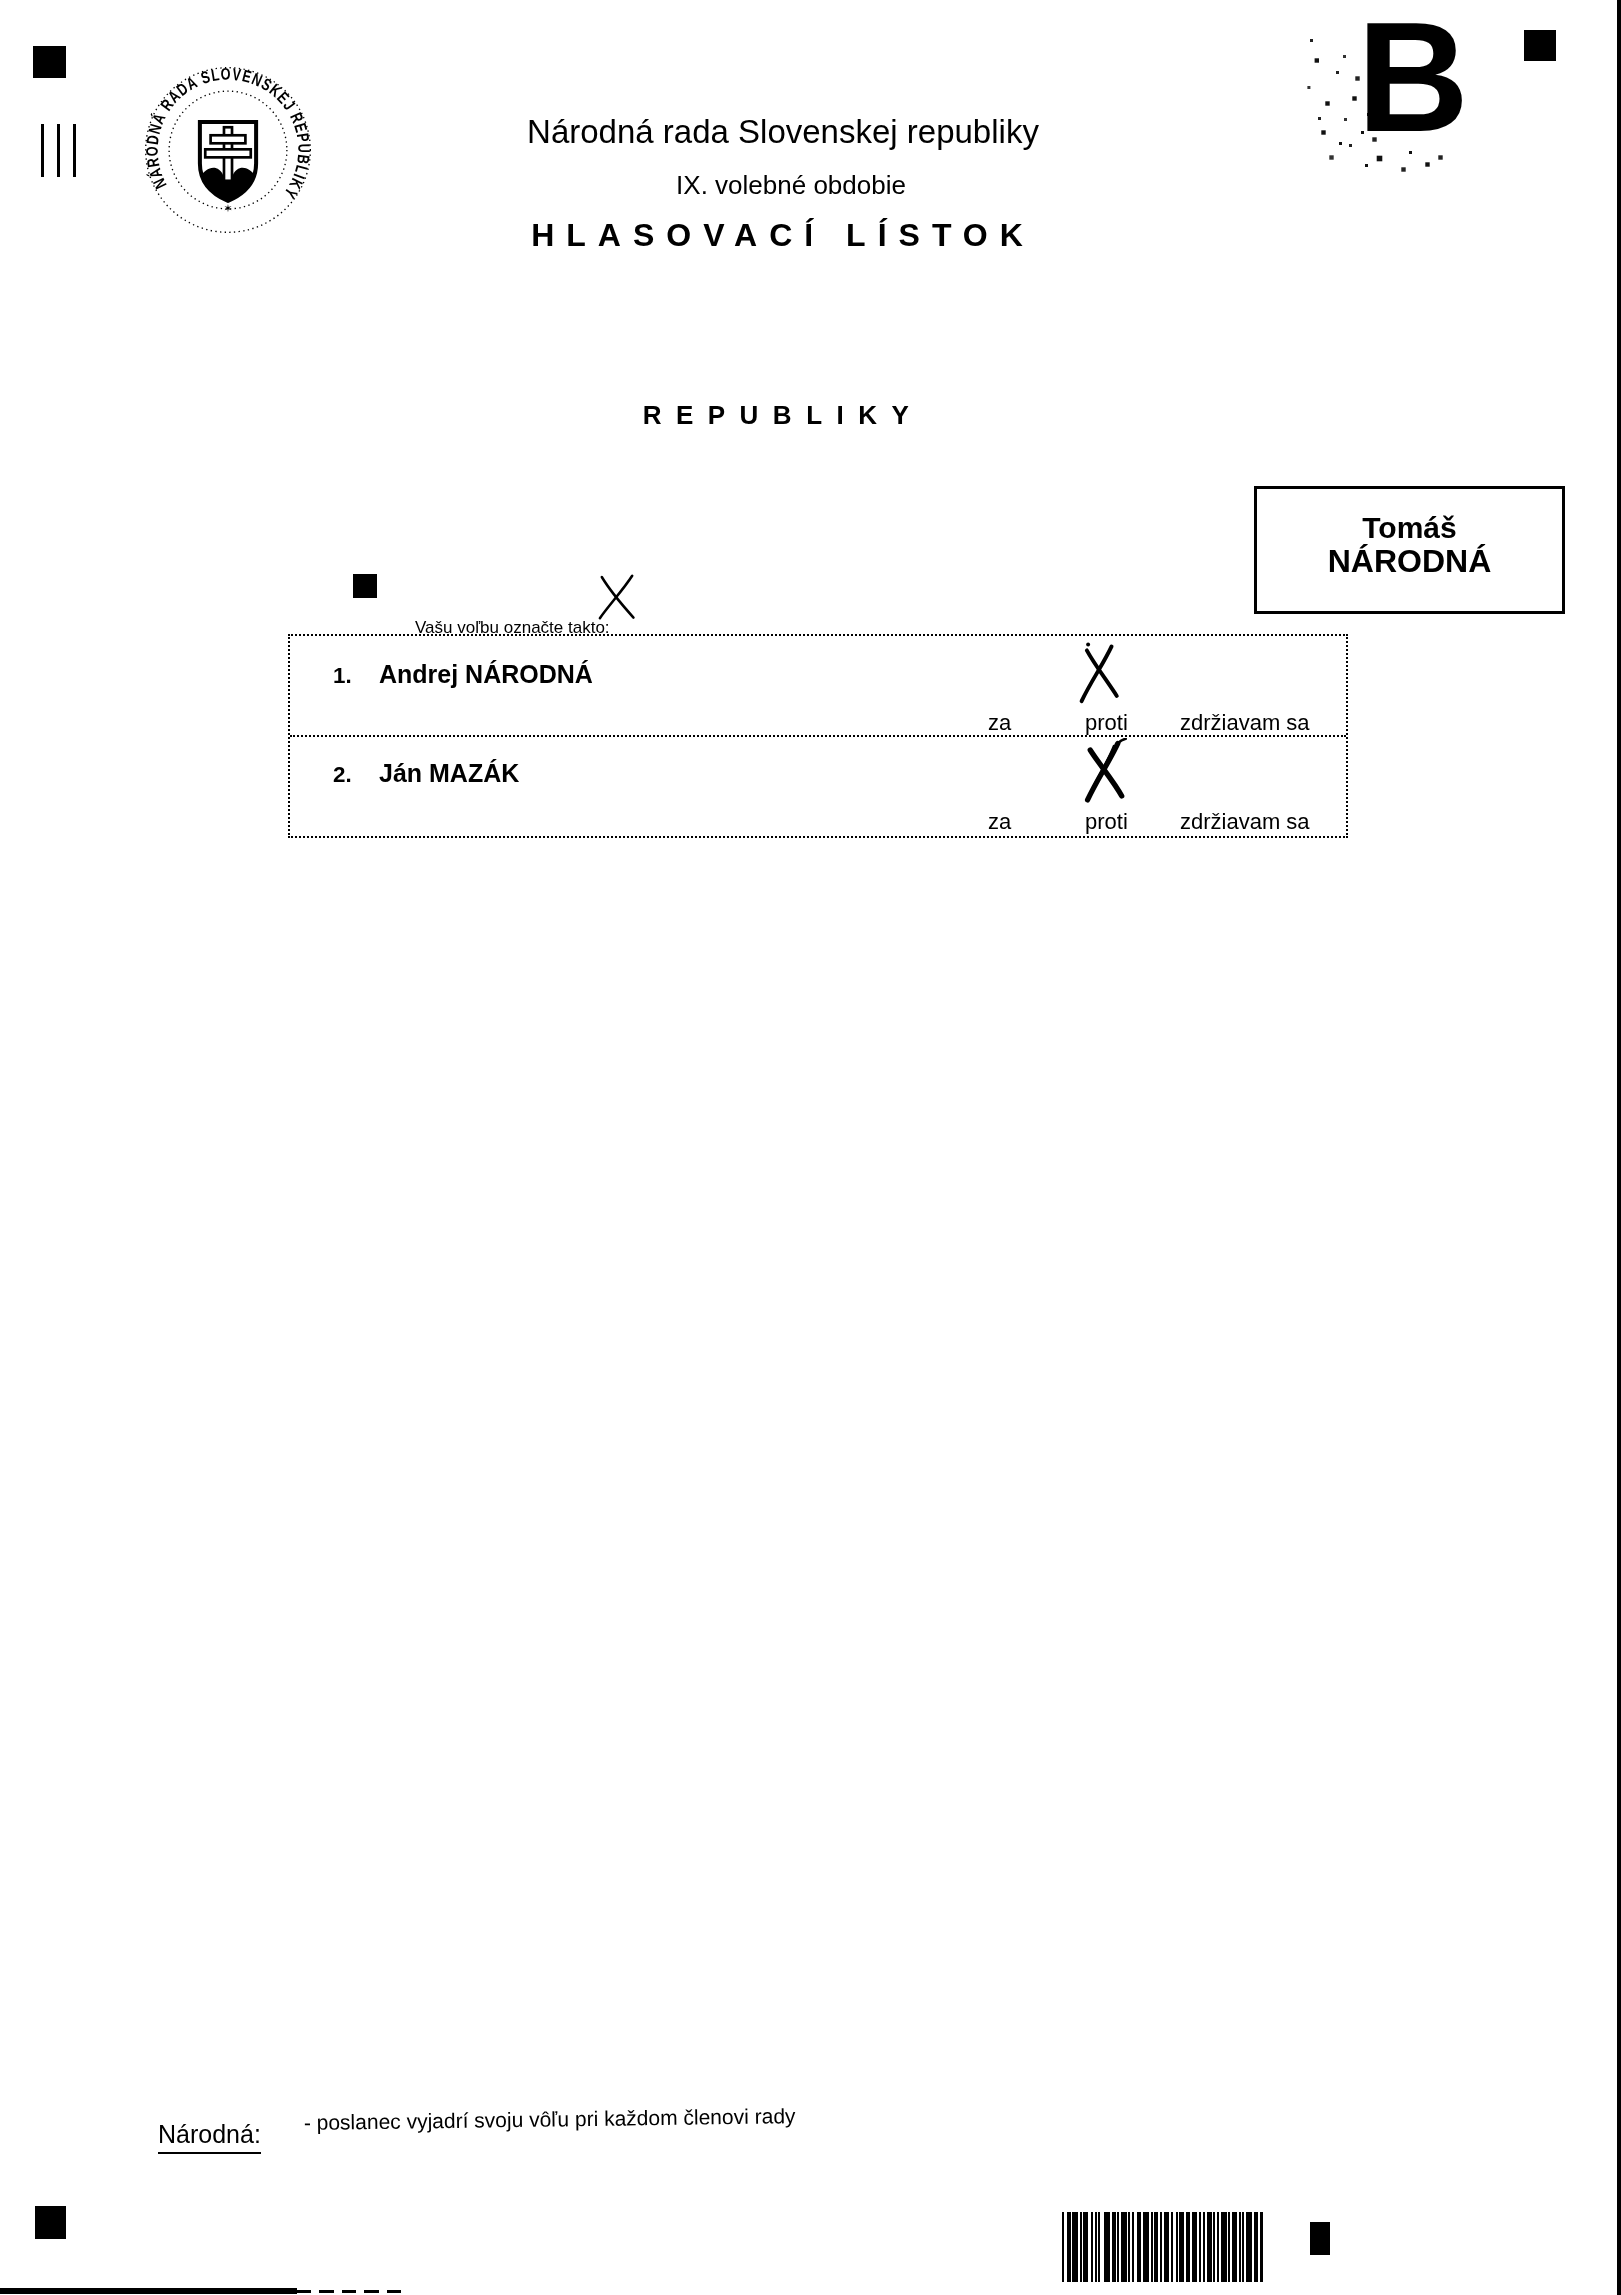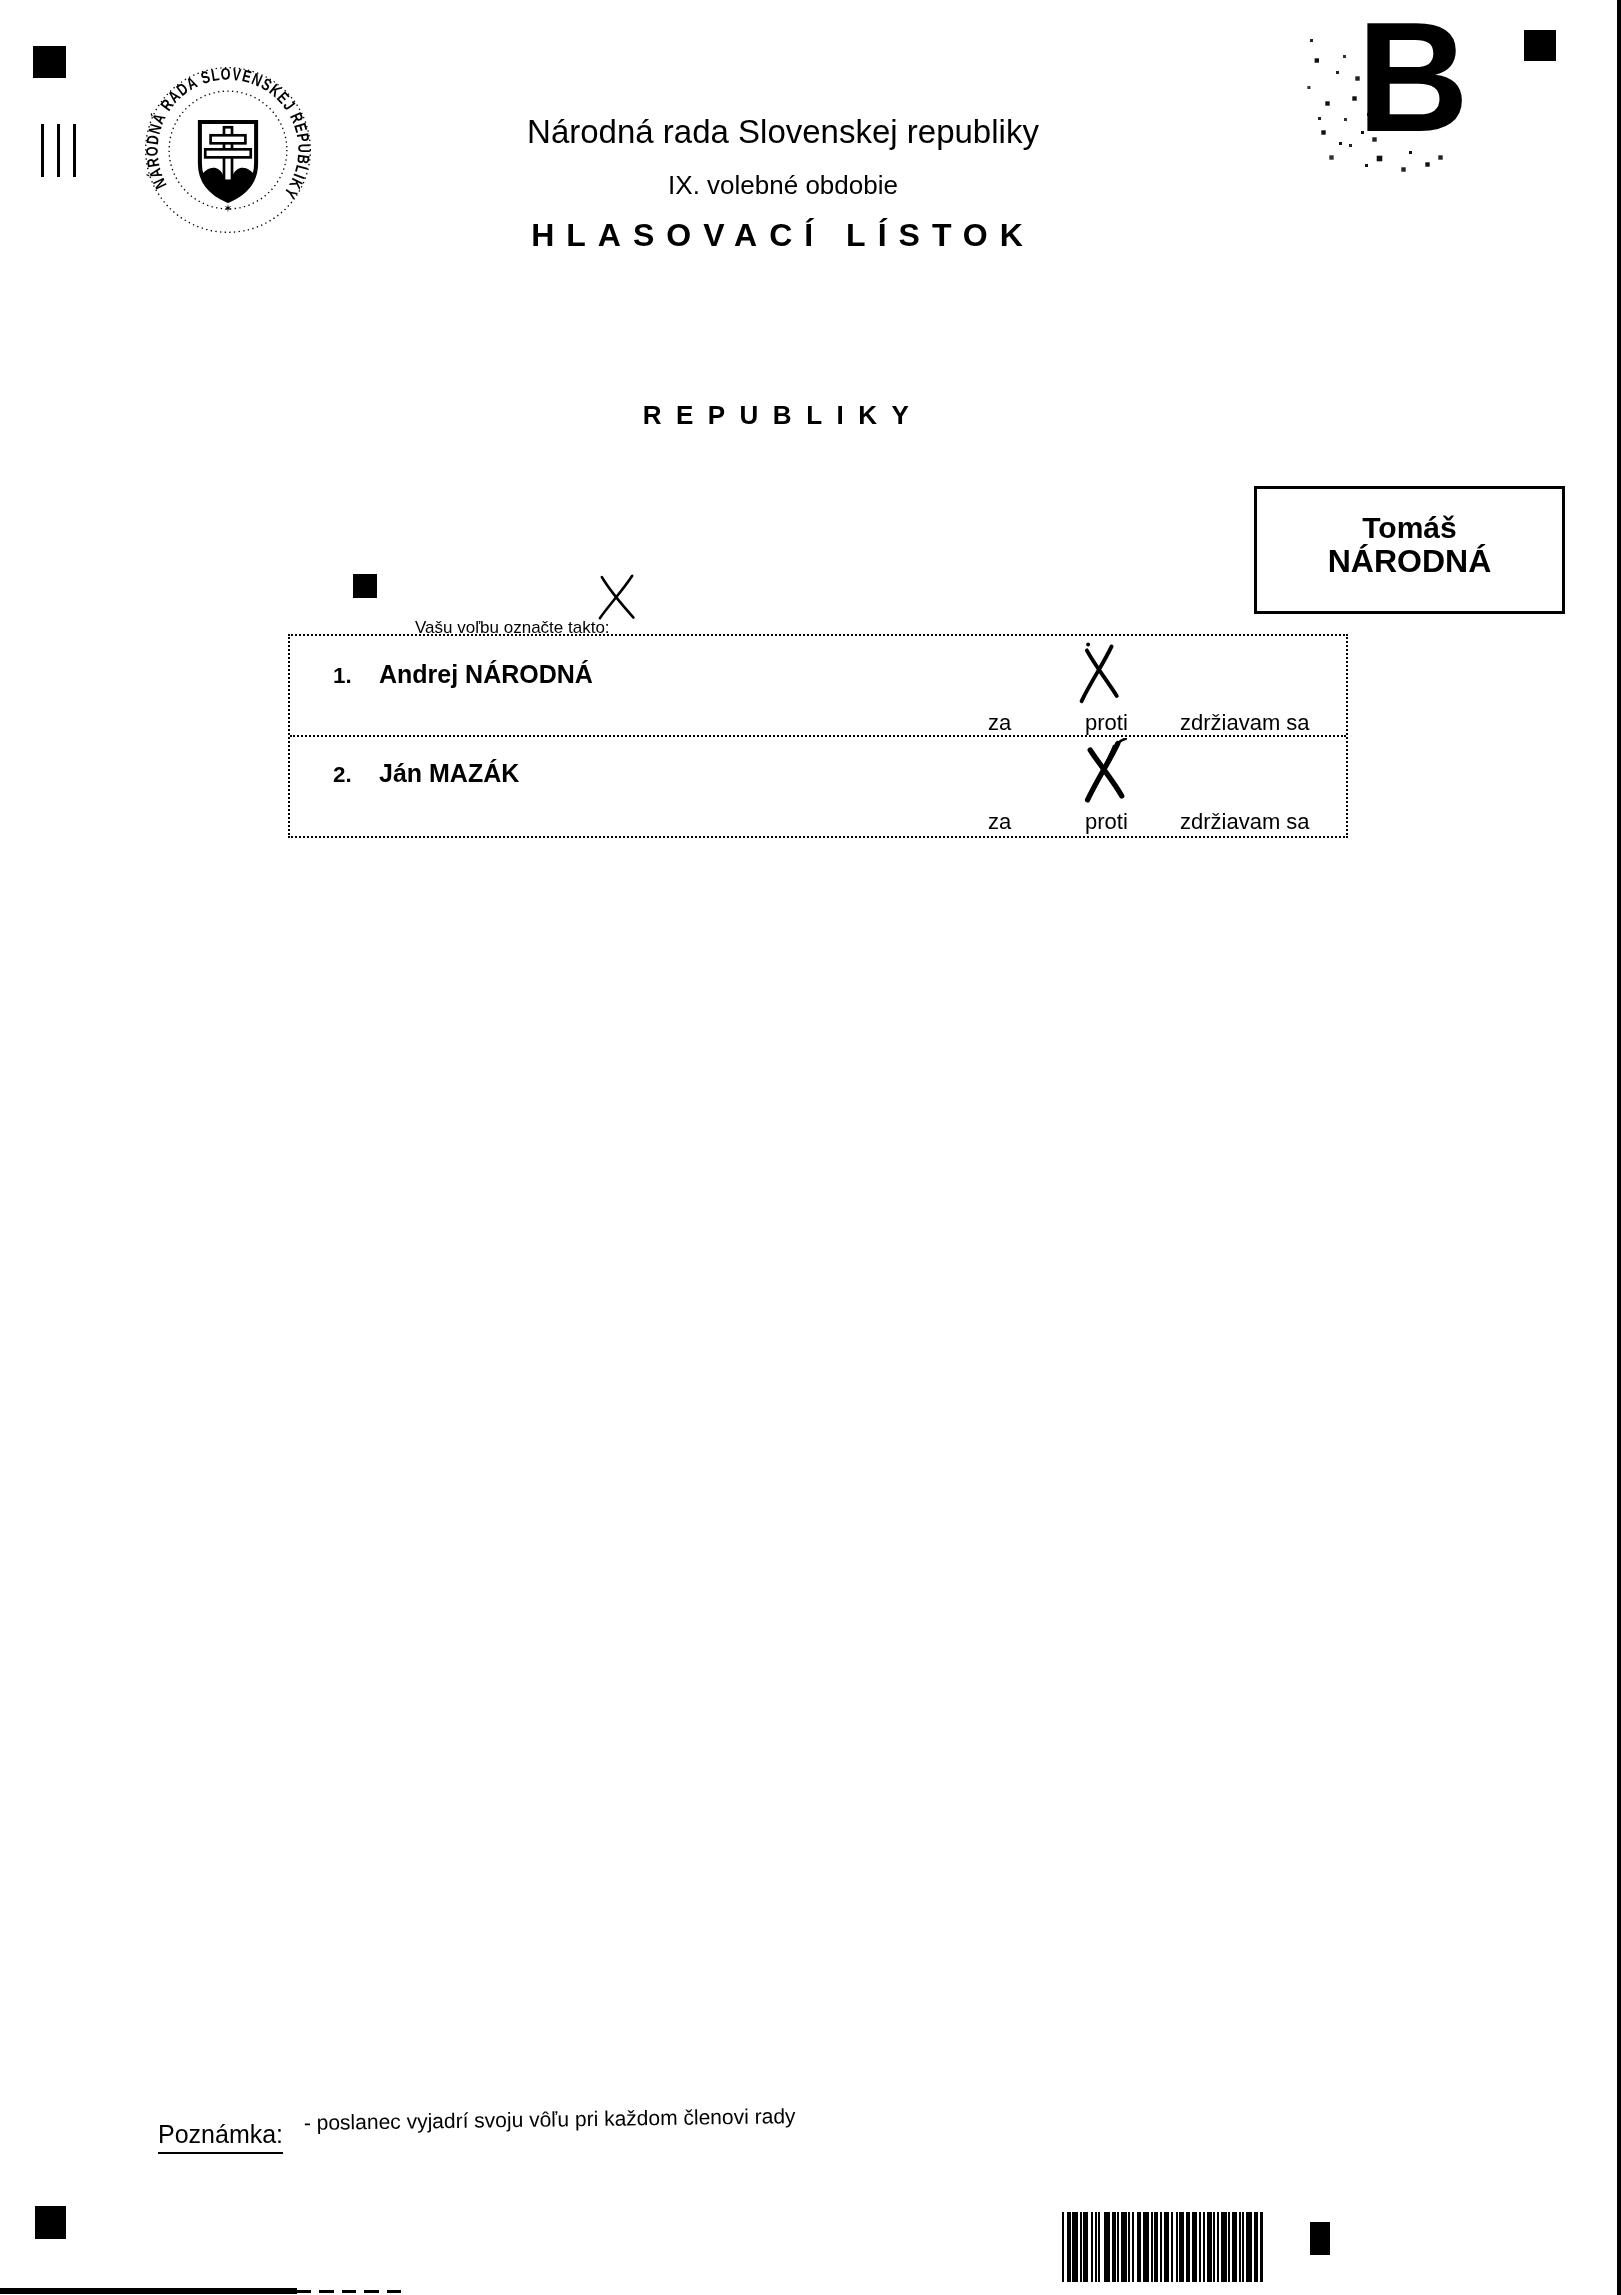--- a/index.html
+++ b/index.html
@@ -23,21 +23,21 @@
       26px 32px 0 0 #222, 12px 92px 0 0.7px #111, 34px 79px 0 0 #333,
       43px 58px 0 0.7px #111, 39px 105px 0 0 #222, 20px 117px 0 0.7px #333,
       51px 92px 0 0 #111, 33px 16px 0 0 #333, 46px 38px 0 0.7px #222,
       57px 74px 0 0 #111, 63px 99px 0 0.7px #222, 29px 103px 0 0 #111,
       8px 78px 0 0 #222, 68px 118px 0 1.3px #111, 92px 129px 0 0.7px #222,
       116px 124px 0 0.7px #111, 79px 39px 0 0 #333, 63px 18.4px 0 0 #222,
       99px 112px 0 0 #111, 129px 117px 0 0.7px #222, 55px 125px 0 0 #111;}
   
   .hline{position:absolute;left:0;width:1566px;text-align:center;white-space:nowrap;}
   .h-org{top:113px;font-size:33px;}
-  .h-term{top:170px;font-size:26px;}
+  .h-term{top:170px;font-size:26px;padding-left:8px;}
   .h-title{top:217px;font-size:32px;font-weight:bold;letter-spacing:12px;}
   .h-sub{top:271px;font-size:23px;letter-spacing:8.6px;}
   .h-subject{top:317px;font-size:37px;}
   .h-action{top:400px;font-size:26px;font-weight:bold;letter-spacing:14.5px;}
   
   .code-letter{position:absolute;left:1357px;top:0px;font-size:155px;line-height:155px;font-weight:bold;}
   .code-number{position:absolute;left:1328px;top:166px;font-size:109px;line-height:109px;font-weight:bold;letter-spacing:-1.3px;}
   
   .voter-box{position:absolute;left:1254px;top:486px;width:311px;height:128px;
     border:3.3px solid #000;box-sizing:border-box;
@@ -167,21 +167,21 @@
   </svg>
   <svg class="xmark x-row2" width="46" height="66" viewBox="0 0 70 100">
     <g fill="none" stroke="#000" stroke-linecap="round">
       <path d="M14 18 C 28 40, 50 66, 62 88" stroke-width="8"></path>
       <path d="M56 8 C 44 34, 24 64, 10 94" stroke-width="8"></path>
       <path d="M50 12 C 40 38, 20 68, 12 90" stroke-width="3.5"></path>
       <path d="M56 8 C 60 4, 64 2, 68 1" stroke-width="4"></path>
     </g>
   </svg>
 
-  <div class="note-label">Poznámka:</div>
+  <div class="note-label">Národná:</div>
   <div class="note-text">- poslanec vyjadrí svoju vôľu pri každom členovi rady</div>
 
   <div class="barcode">
       <div class="bar" style="width: 2px; margin-right: 2.6px;"></div>
       <div class="bar" style="width: 4.6px; margin-right: 1.3px;"></div>
       <div class="bar" style="width: 5.3px; margin-right: 2px;"></div>
       <div class="bar" style="width: 2px; margin-right: 1.3px;"></div>
       <div class="bar" style="width: 5.3px; margin-right: 2.6px;"></div>
       <div class="bar" style="width: 2px; margin-right: 2px;"></div>
       <div class="bar" style="width: 2px; margin-right: 1.3px;"></div>

